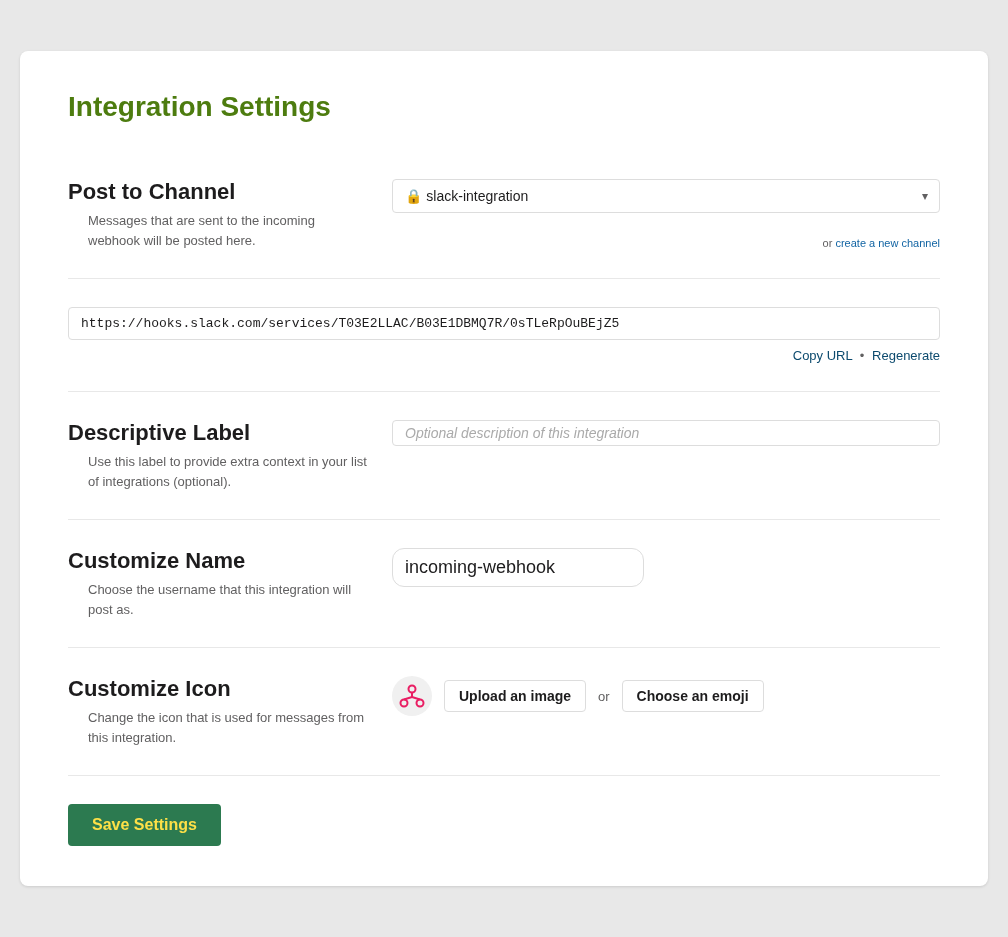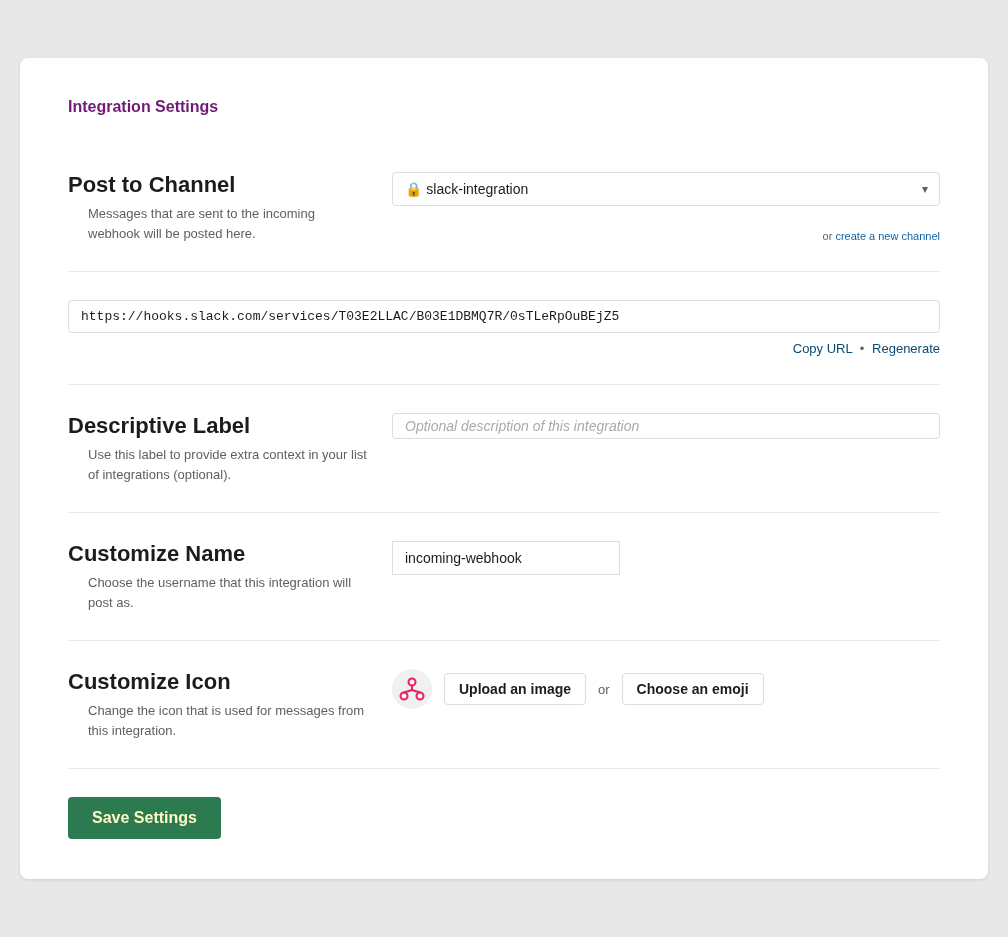--- a/index.html
+++ b/index.html
@@ -16,24 +16,24 @@
     }
     .card {
       background: #fff;
       border-radius: 8px;
       padding: 40px 48px;
       width: 1008px;
       max-width: 100%;
       box-shadow: 0 1px 3px rgba(0,0,0,0.12);
     }
     .page-title {
-      font-size: 16px;
+      font-size: 28px;
       font-weight: 700;
       margin-bottom: 28px;
-      color: #701a75;
+      color: #4d7c0f;
     }
     .section {
       padding: 28px 0;
       border-bottom: 1px solid #e8e8e8;
     }
     .section:last-of-type {
       border-bottom: none;
     }
     .section-layout {
       display: flex;
@@ -126,25 +126,25 @@
       border-radius: 4px;
       font-size: 14px;
       color: #1d1c1d;
       outline: none;
       font-style: italic;
     }
     .text-input::placeholder {
       color: #aaa;
     }
     .name-input {
-      width: 228px;
+      width: 252px;
       padding: 8px 12px;
       border: 1px solid #ddd;
-      border-radius: 0;
-      font-size: 14px;
+      border-radius: 12px;
+      font-size: 18px;
       color: #1d1c1d;
       outline: none;
     }
     .icon-row {
       display: flex;
       align-items: center;
       gap: 12px;
     }
     .webhook-icon {
       width: 40px;
@@ -164,21 +164,21 @@
     .or-text {
       font-size: 13px;
       color: #616061;
     }
     .save-section {
       padding-top: 28px;
     }
     .btn-save {
       padding: 12px 24px;
       background: #2c7a50;
-      color: #fef9c3;
+      color: #fde047;
       border: none;
       border-radius: 4px;
       font-size: 16px;
       font-weight: 700;
       cursor: pointer;
     }
   </style>
 </head>
 <body>
 

